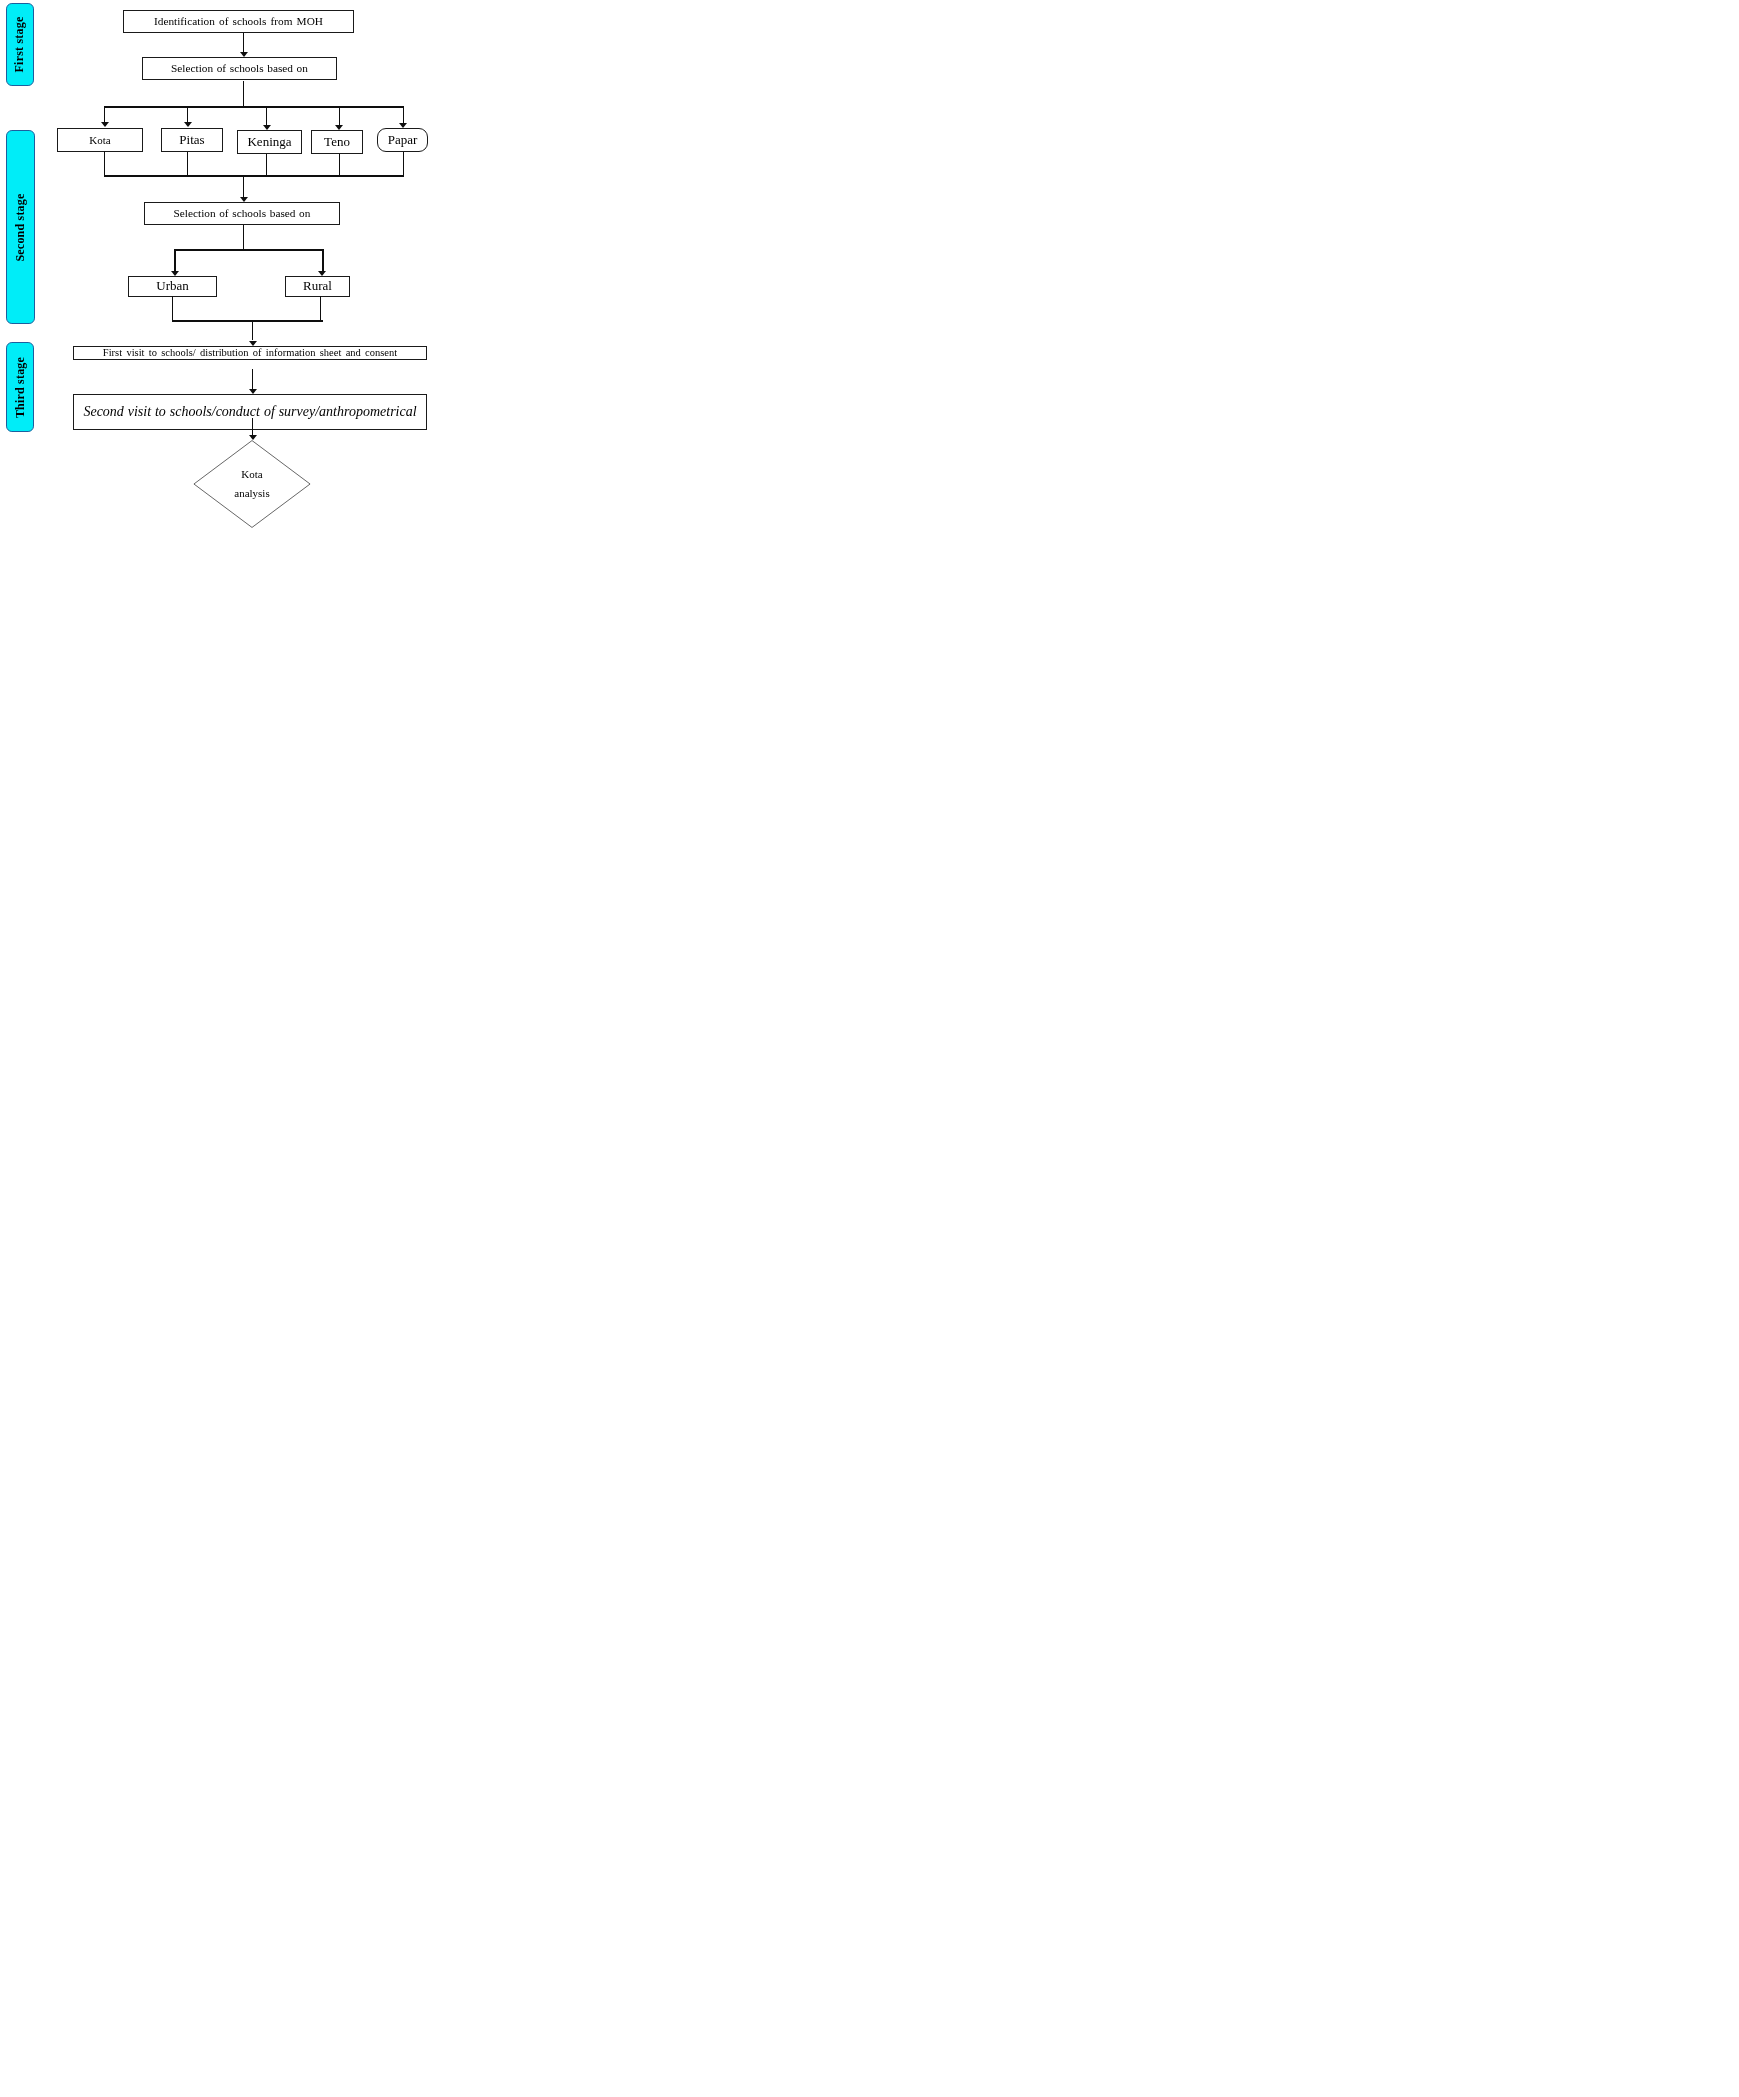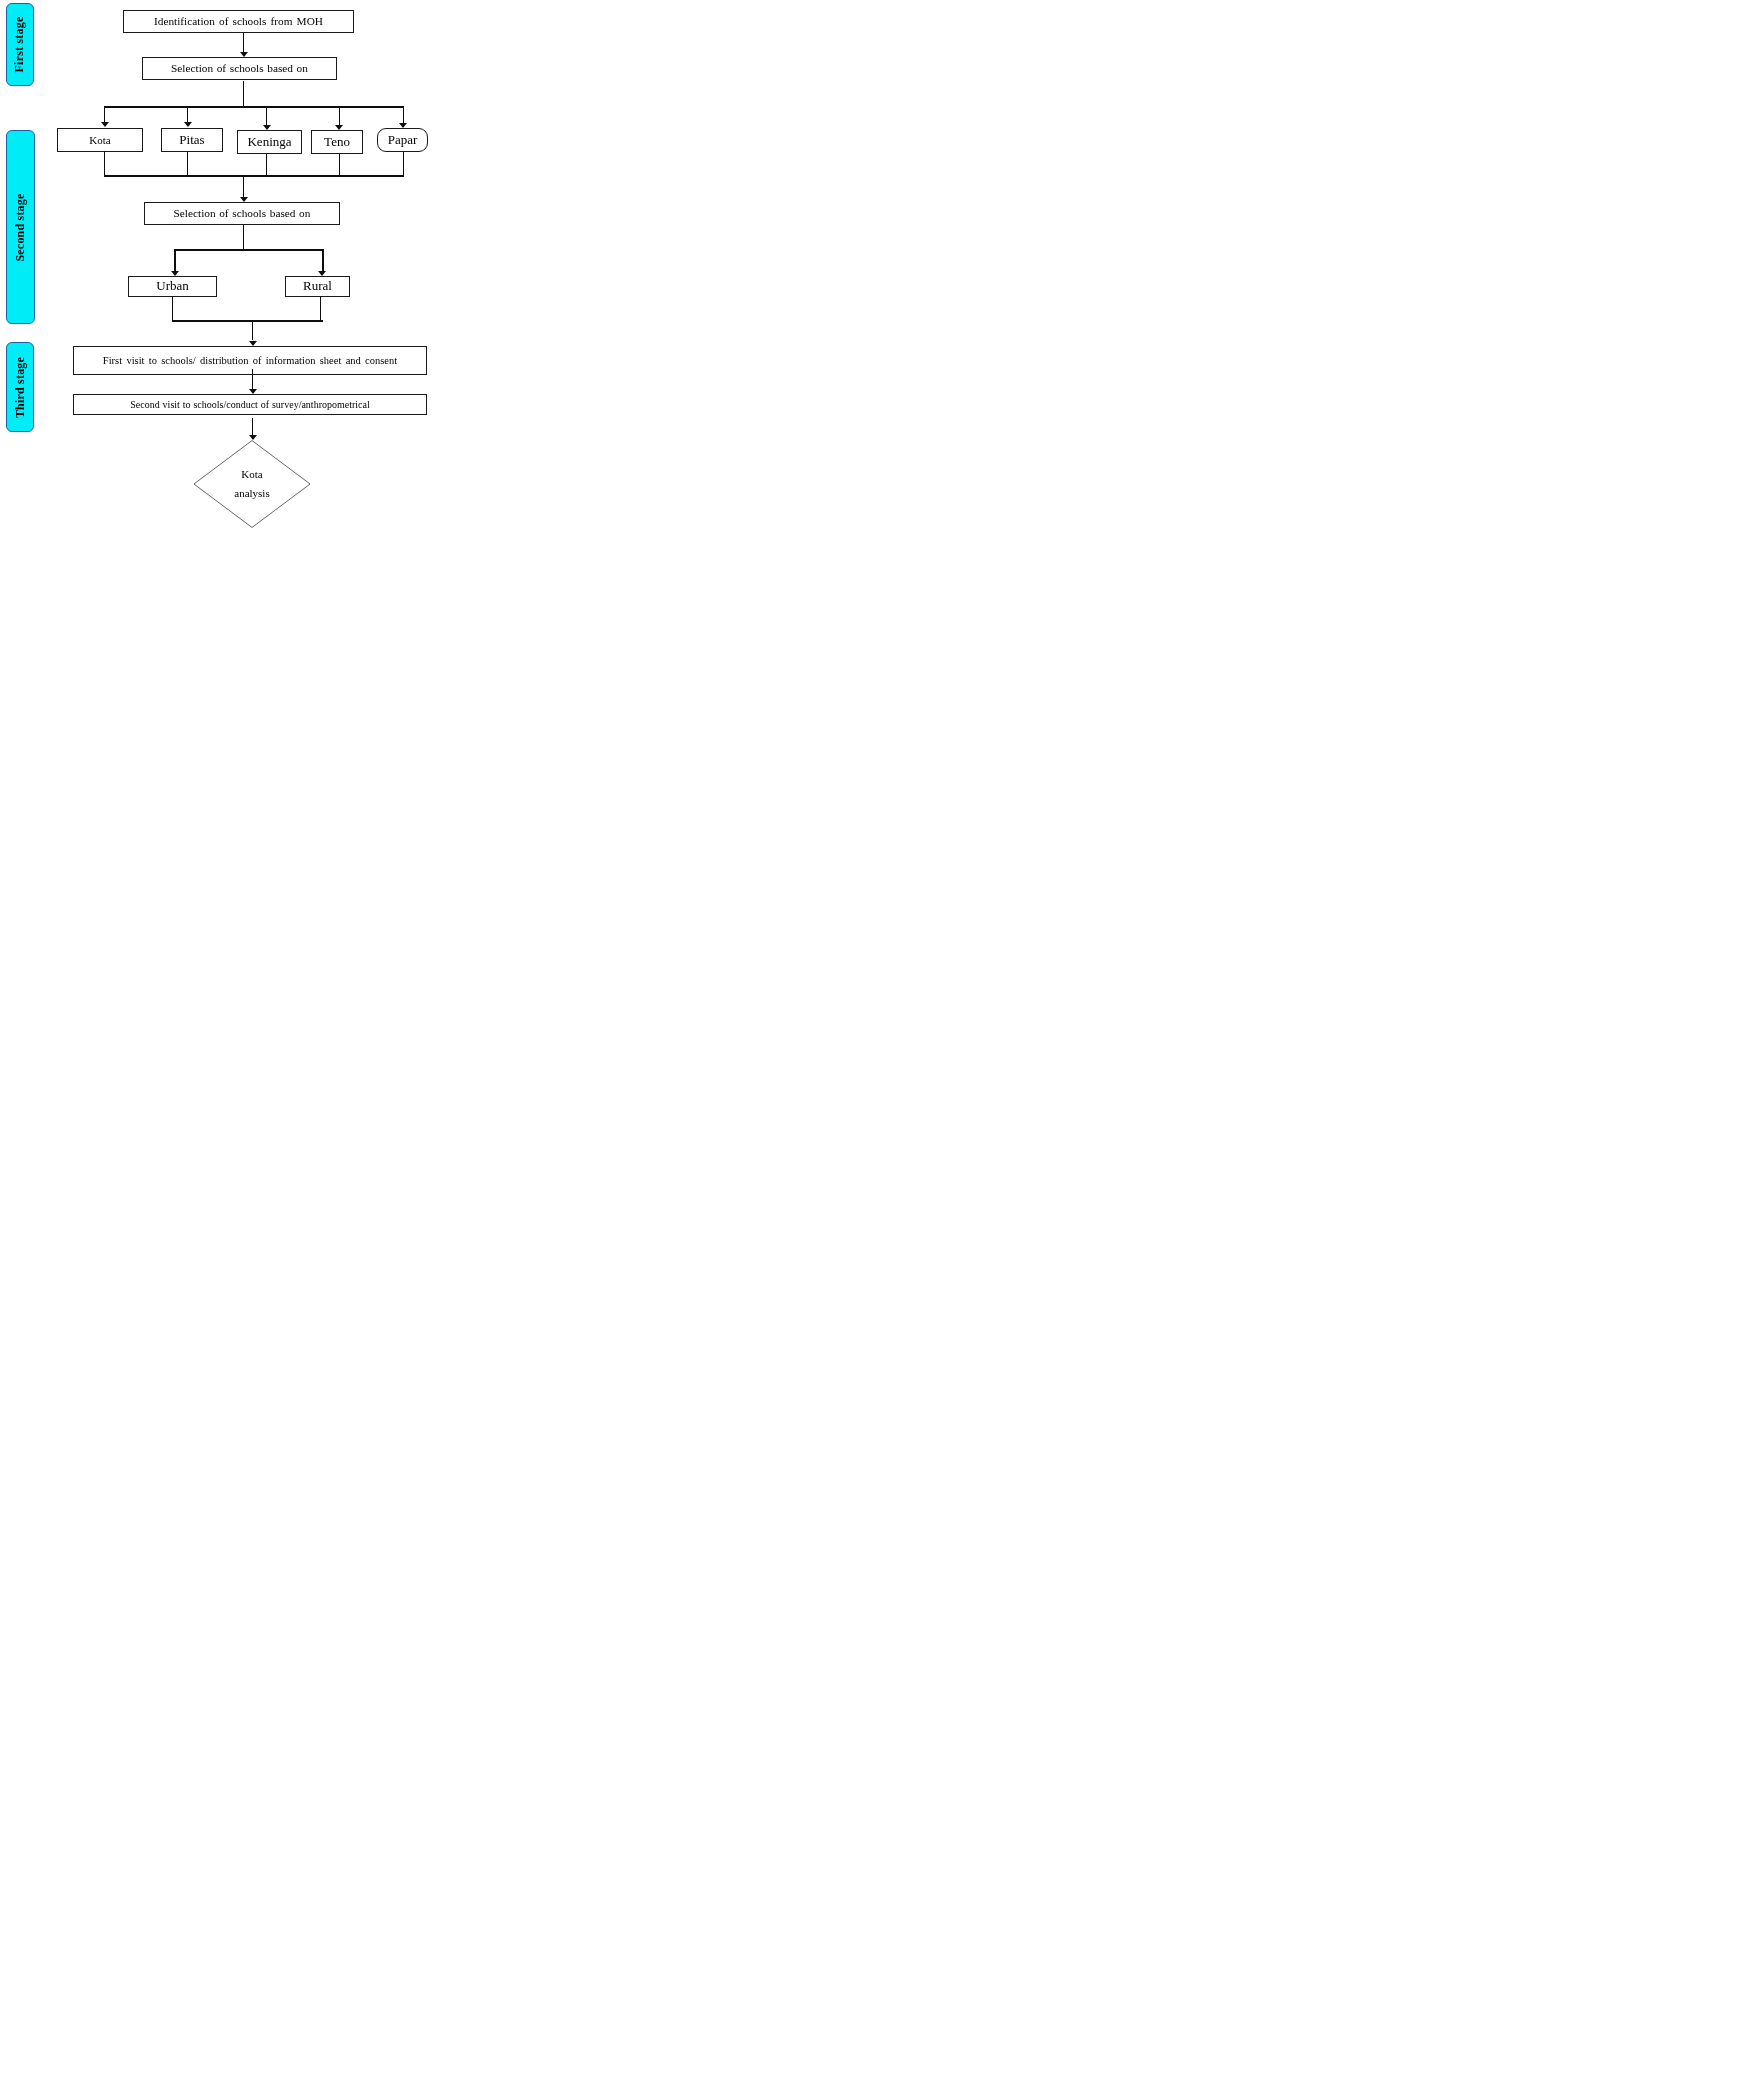--- a/index.html
+++ b/index.html
@@ -128,28 +128,28 @@
     <span>Rural</span>
   </div>
 
   <div class="vln" style="left:172px;top:296px;height:24px;"></div>
   <div class="vln" style="left:320px;top:296px;height:24px;"></div>
   <div class="hln" style="left:172px;top:320px;width:151px;height:1.9px;"></div>
 
   <div class="vln" style="left:252px;top:321px;height:19.3px;"></div>
   <div class="ah" style="left:249px;top:341px;"></div>
 
-  <div class="fbox" style="left:73px;top:346px;width:354px;height:29px;font-size:10.5px;word-spacing:1.7px;">
+  <div class="fbox" style="left:73px;top:346px;width:354px;height:14px;font-size:10.5px;word-spacing:1.7px;">
     <span>First visit to schools/ distribution of information sheet and consent</span>
   </div>
 
   <div class="vln" style="left:252px;top:369px;height:20px;"></div>
   <div class="ah" style="left:249px;top:389px;"></div>
 
-  <div class="fbox" style="left:73px;top:394px;width:354px;height:21px;font-size:10px;word-spacing:0.4px;">
+  <div class="fbox" style="left:73px;top:394px;width:354px;height:36px;font-size:14px;word-spacing:0.4px;font-style:italic;">
     <span>Second visit to schools/conduct of survey/anthropometrical</span>
   </div>
 
   <div class="vln" style="left:252px;top:418px;height:17px;"></div>
   <div class="ah" style="left:249px;top:435px;"></div>
 
   <div class="diamond-wrap">
     <svg width="122" height="92" viewBox="0 0 292 220">
       <polygon points="146,6 285,110 146,214 7,110"></polygon>
     </svg>

